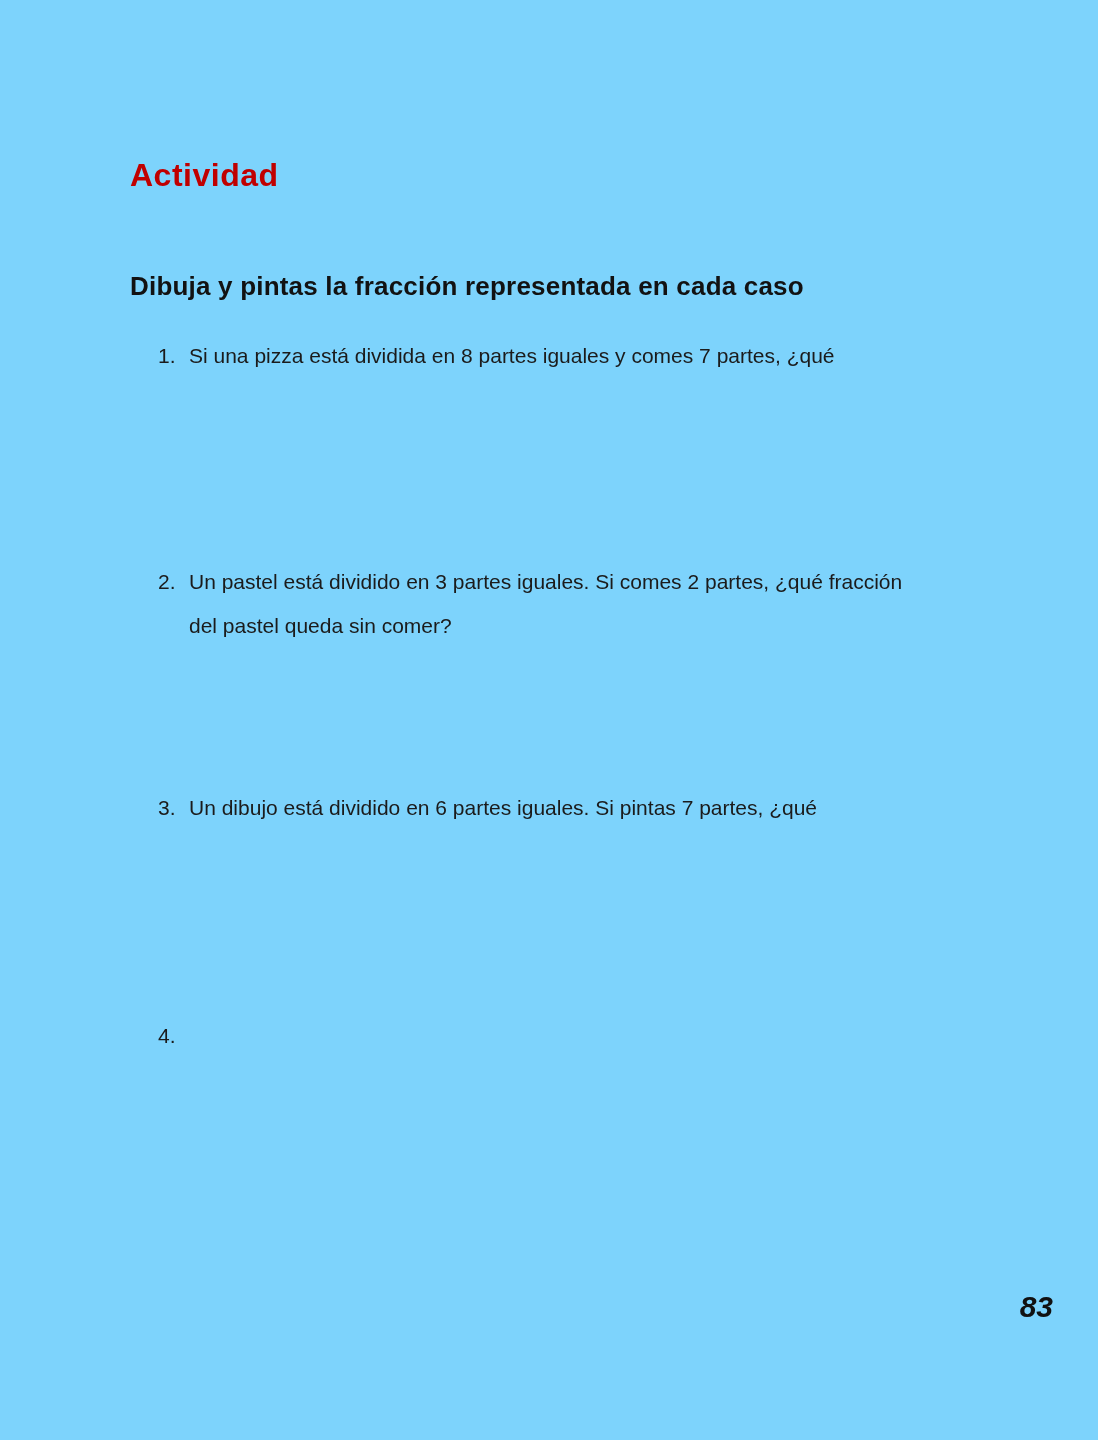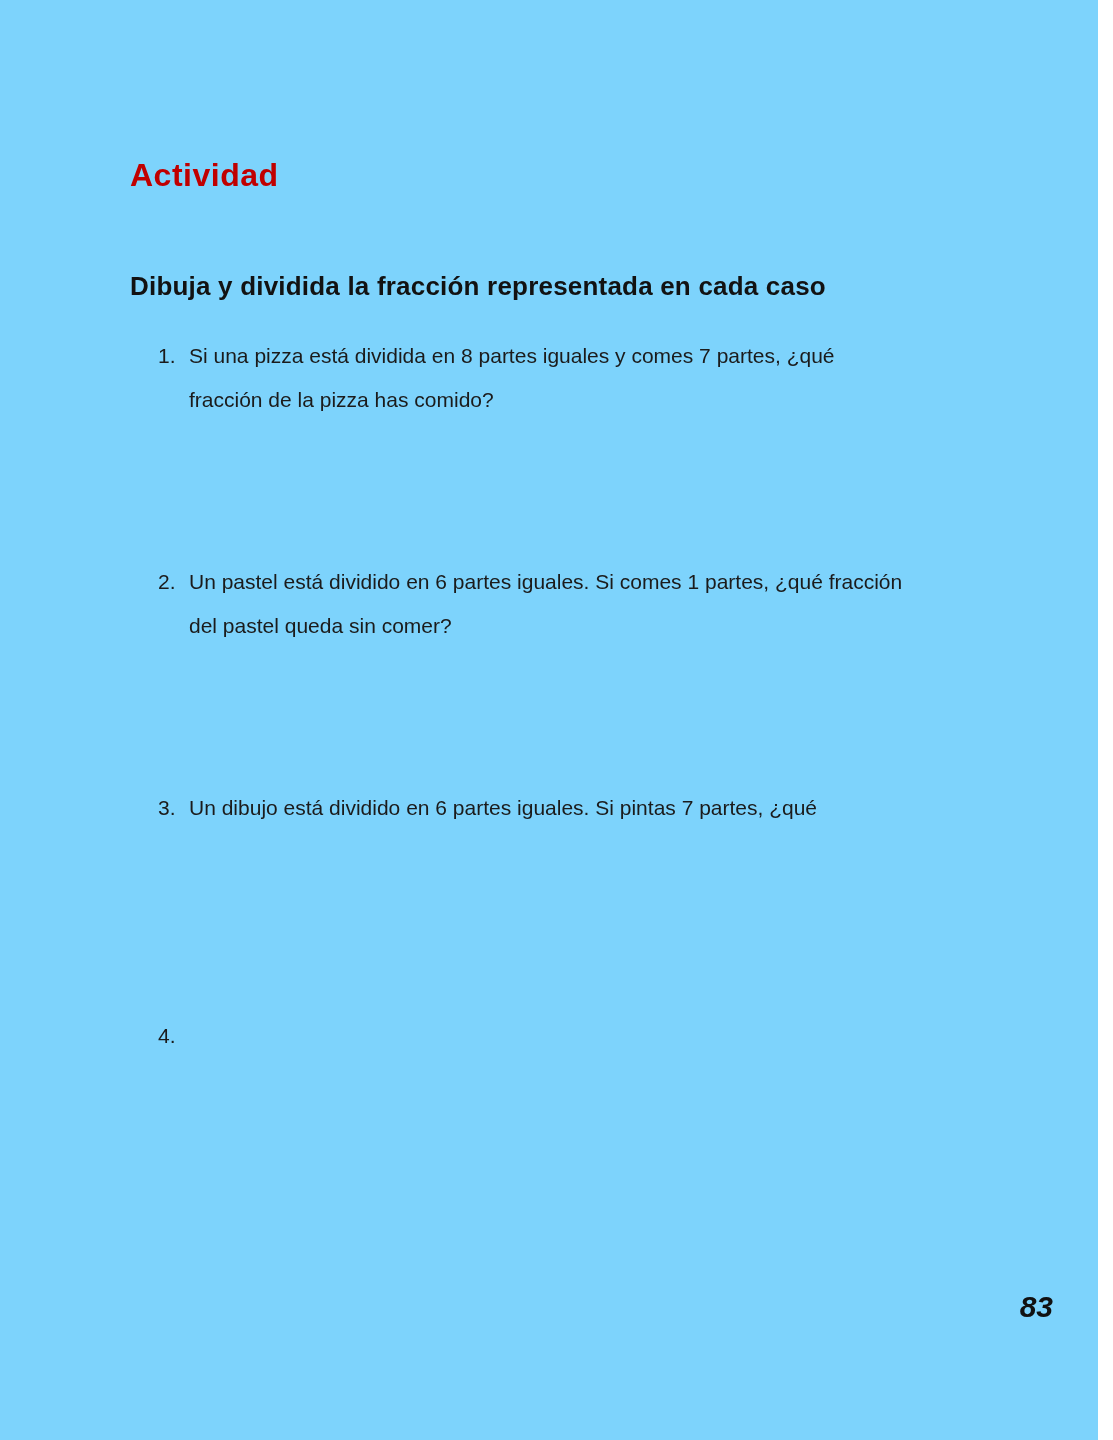--- a/index.html
+++ b/index.html
@@ -65,34 +65,33 @@
     color: #111111;
   }
 </style>
 </head>
 <body>
 
 <div class="page">
 
   <h1 class="activity-title" style="color: rgb(192, 0, 0);">Actividad</h1>
 
-  <h2 class="instructions">Dibuja y dividida la fracción representada en cada caso</h2>
+  <h2 class="instructions">Dibuja y pintas la fracción representada en cada caso</h2>
 
   <div class="question q1">
     <span class="q-number">1.</span>
     <span class="q-lines">
       <span class="q-line">Si una pizza está dividida en 8 partes iguales y comes 7 partes, ¿qué</span>
-      <span class="q-line">fracción de la pizza has comido?</span>
     </span>
   </div>
 
   <div class="question q2">
     <span class="q-number">2.</span>
     <span class="q-lines">
-      <span class="q-line">Un pastel está dividido en 6 partes iguales. Si comes 1 partes, ¿qué fracción</span>
+      <span class="q-line">Un pastel está dividido en 3 partes iguales. Si comes 2 partes, ¿qué fracción</span>
       <span class="q-line">del pastel queda sin comer?</span>
     </span>
   </div>
 
   <div class="question q3">
     <span class="q-number">3.</span>
     <span class="q-lines">
       <span class="q-line">Un dibujo está dividido en 6 partes iguales. Si pintas 7 partes, ¿qué</span>
     </span>
   </div>

